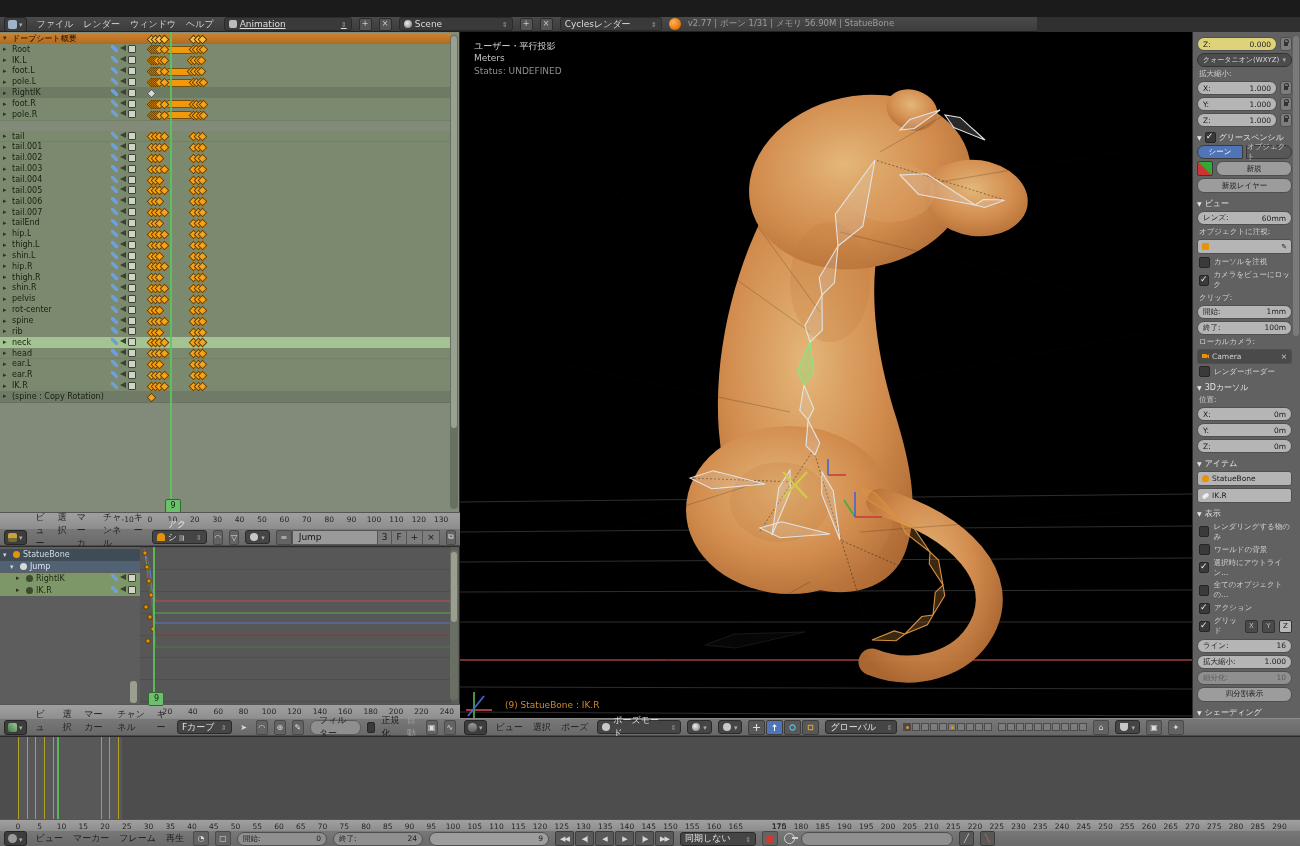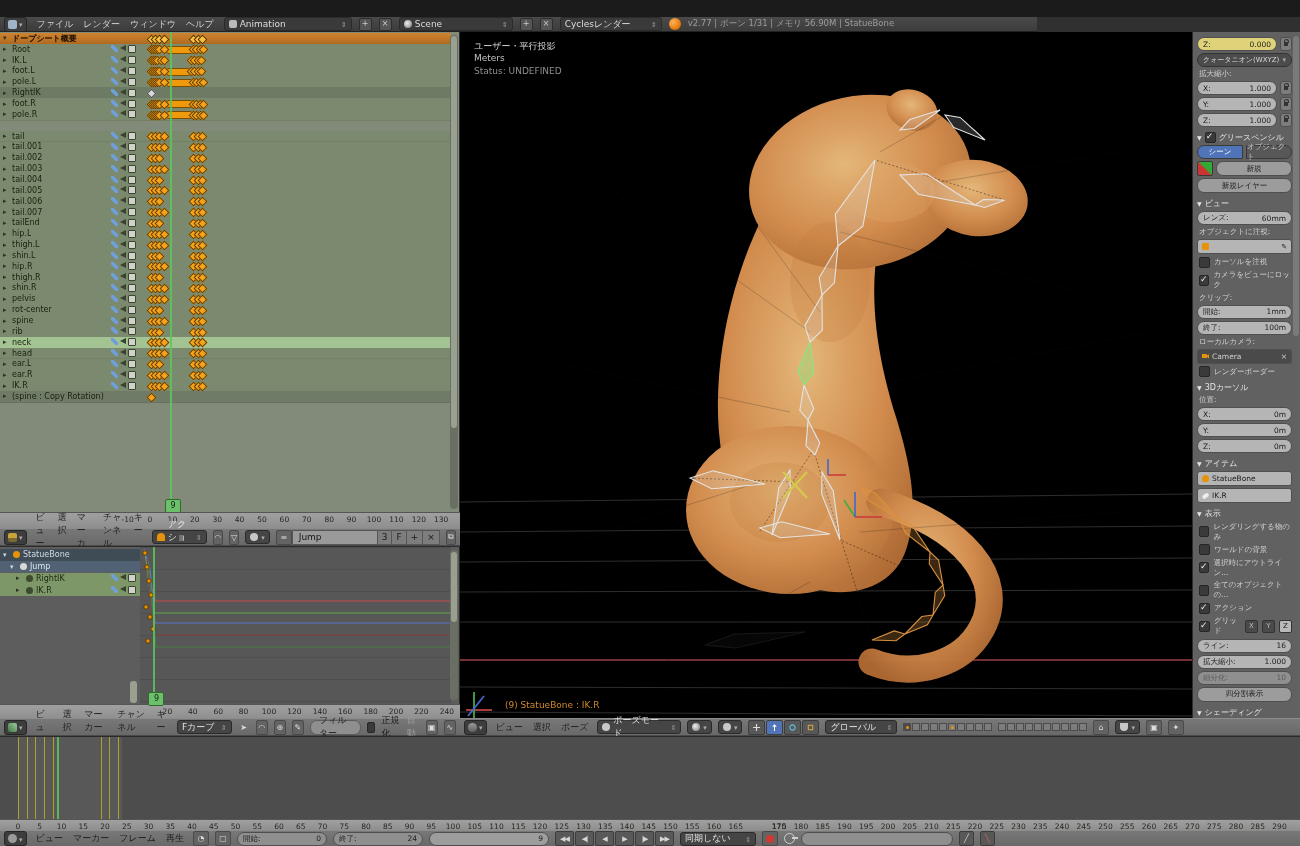--- a/index.html
+++ b/index.html
@@ -54,21 +54,21 @@
   #dopesheet{left:0;top:32px;width:460px;height:514px;background:#828a7a;border-right:1px solid #2c2c2c;box-sizing:border-box;}
   #ds-rows{position:absolute;left:0;top:0;width:451px;height:480px;overflow:hidden;}
   .dsrow{position:absolute;left:0;width:451px;height:10.85px;background:#7b8a6e;border-bottom:1px solid rgba(0,0,0,.07);}
   .dsrow.summary{background:linear-gradient(#cf8330,#b06a1f);}
   .dsrow.sel{background:#a3c492;}
   .dsrow.muted{background:#6d7a64;}
   .dsrow.constraint{background:#6f7a67;}
   .dsname{position:absolute;left:0;top:0;width:140px;height:100%;display:flex;align-items:center;gap:2px;padding-left:3px;box-sizing:border-box;}
   .tri{color:#2c3324;font-size:7px;width:7px;}
   .dslabel{color:#18220f;font-size:8px;white-space:nowrap;overflow:hidden;}
-  .summary .dslabel{color:#140b00;font-weight:bold;}
+  .summary .dslabel{color:#140b00;font-weight:normal;}
   .rowicons{position:absolute;right:4px;top:1.5px;display:flex;gap:2px;}
   .ico-wrench{width:7px;height:7px;background:linear-gradient(45deg,transparent 35%,#6f9fd8 35%,#6f9fd8 65%,transparent 65%);}
   .ico-speaker{width:0;height:0;border-top:3.5px solid transparent;border-bottom:3.5px solid transparent;border-right:6px solid #39422e;}
   .ico-box{width:6px;height:6px;background:#cfd3c8;border:1px solid #3c4433;border-radius:1px;}
   .key{position:absolute;top:2.6px;width:5px;height:5px;background:#f5a31c;border:1px solid #654000;transform:rotate(45deg);}
   .key.mutedkey{background:#d9d9d9;border-color:#4d4d4d;}
   .summary .key{background:#ffbf3c;border-color:#4f3000;}
   .kbar{position:absolute;top:2.2px;height:6px;background:#f0990d;border:1px solid #7a4e00;border-radius:3px;}
   .playhead{position:absolute;top:0;width:2px;background:rgba(90,200,90,.85);}
   .frameflag{position:absolute;width:14px;height:12px;background:#6cc06c;border:1px solid #2f6b2f;border-radius:2px;
@@ -166,21 +166,21 @@
     <span class="ebtn">
         <span class="eicon info"></span>
         <span class="dd"></span>
       </span>
     <nav style="display:flex;gap:4px;">
         <span class="hmenu">ファイル</span>
         <span class="hmenu">レンダー</span>
         <span class="hmenu">ウィンドウ</span>
         <span class="hmenu">ヘルプ</span>
       </nav>
-    <span class="hsel" style="width:118px;">
+    <span class="hsel" style="width:118px;text-decoration:underline;">
         <span class="mico grid"></span>
         <span style="flex:1;">Animation</span>
         <span class="updn"></span>
       </span>
     <span class="tinybtn">+</span>
       <span class="tinybtn">×</span>
     <span class="hsel" style="width:104px;">
         <span class="mico scene"></span>
         <span style="flex:1;">Scene</span>
         <span class="updn"></span>

